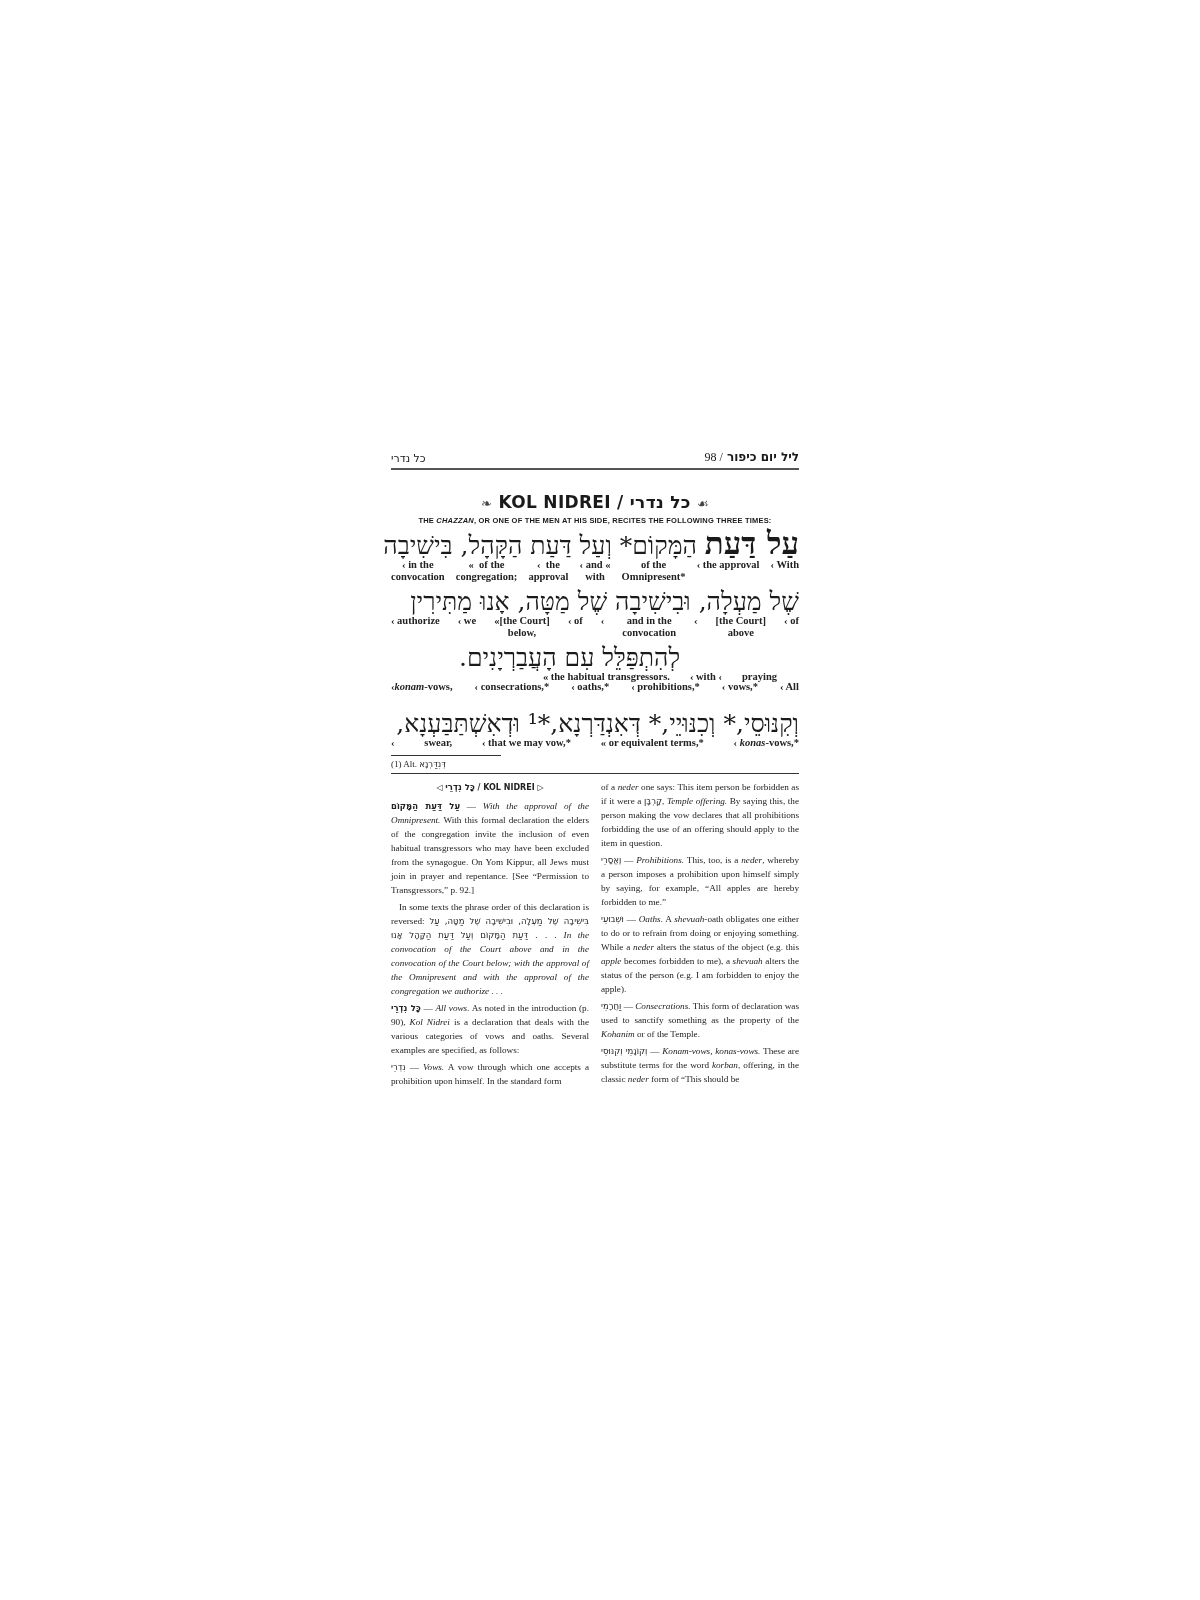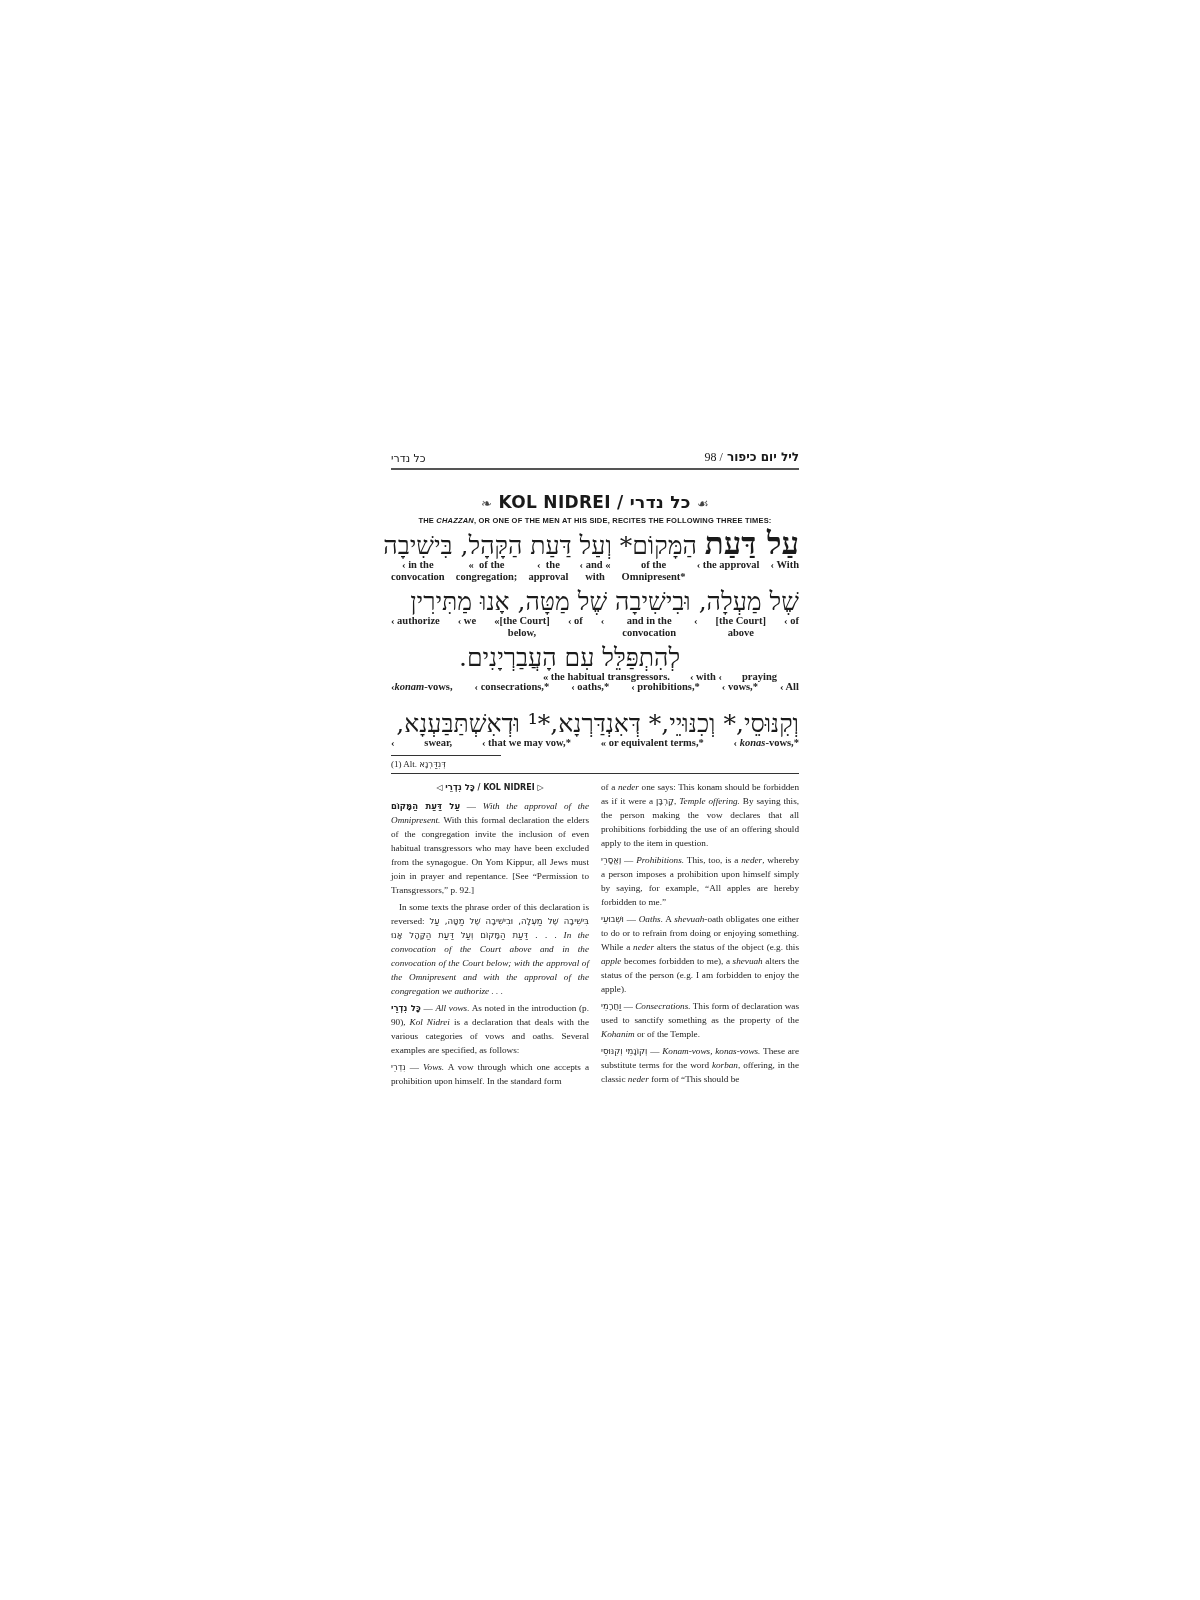--- a/index.html
+++ b/index.html
@@ -137,21 +137,21 @@
       <p>
         <span class="heb">כָּל נִדְרֵי</span><span> — </span><i>All vows.</i><span> As noted in the introduction (p. 90), </span><i>Kol Nidrei</i><span> is a declaration that deals with the various categories of vows and oaths. Several examples are specified, as follows:</span>
       </p>
       <p>
         <span class="hebn">נִדְרֵי</span><span> — </span><i>Vows.</i><span> A vow through which one accepts a prohibition upon himself. In the standard form</span>
       </p>
     </div>
 
     <div class="col">
       <p>
-        <span>of a </span><i>neder</i><span> one says: This konam should be forbidden as if it were a </span><span class="hebn">קָרְבָּן</span><span>, </span><i>Temple offering.</i><span> By saying this, the person making the vow declares that all prohibitions forbidding the use of an offering should apply to the item in question.</span>
+        <span>of a </span><i>neder</i><span> one says: This item person be forbidden as if it were a </span><span class="hebn">קָרְבָּן</span><span>, </span><i>Temple offering.</i><span> By saying this, the person making the vow declares that all prohibitions forbidding the use of an offering should apply to the item in question.</span>
       </p>
       <p>
         <span class="hebn">וֶאֱסָרֵי</span><span> — </span><i>Prohibitions.</i><span> This, too, is a </span><i>neder</i><span>, whereby a person imposes a prohibition upon himself simply by saying, for example, “All apples are hereby forbidden to me.”</span>
       </p>
       <p>
         <span class="hebn">וּשְׁבוּעֵי</span><span> — </span><i>Oaths.</i><span> A </span><i>shevuah</i><span>-oath obligates one either to do or to refrain from doing or enjoying something. While a </span><i>neder</i><span> alters the status of the object (e.g. this </span><i>apple</i><span> becomes forbidden to me), a </span><i>shevuah</i><span> alters the status of the person (e.g. I am forbidden to enjoy the apple).</span>
       </p>
       <p>
         <span class="hebn">וַחֲרָמֵי</span><span> — </span><i>Consecrations.</i><span> This form of declaration was used to sanctify something as the property of the </span><i>Kohanim</i><span> or of the Temple.</span>
       </p>

